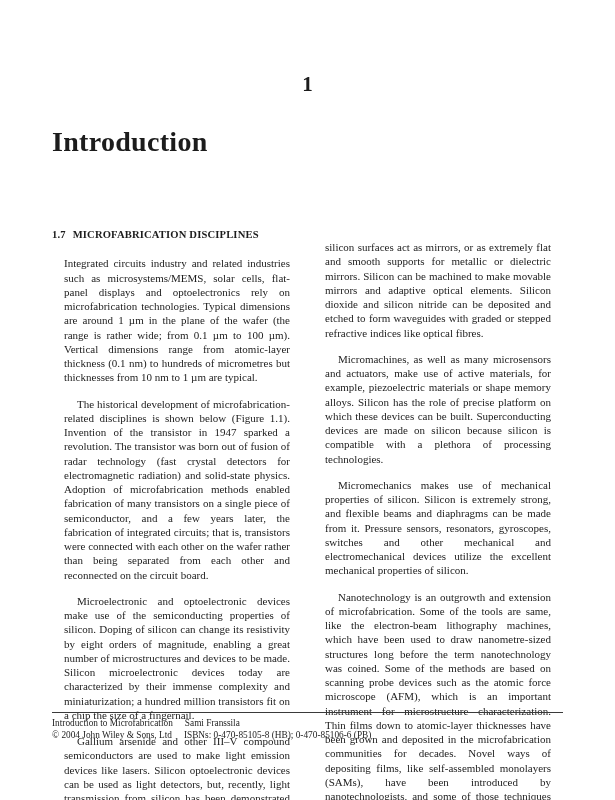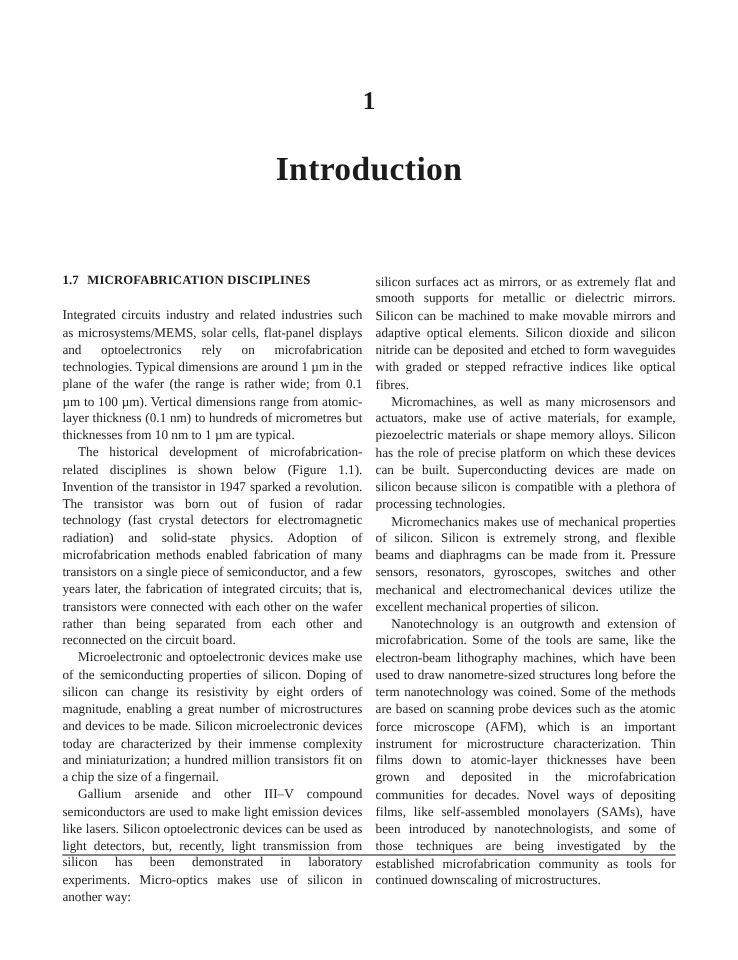--- a/index.html
+++ b/index.html
@@ -23,21 +23,21 @@
     width: 511px;
     text-align: center;
     font-size: 21px;
     font-weight: bold;
   }
   .chapter-title {
     position: absolute;
     top: 126px;
     left: 52px;
     width: 511px;
-    text-align: center;
+    text-align: left;
     font-size: 28px;
     font-weight: bold;
     letter-spacing: 0.3px;
   }
   .columns {
     position: absolute;
     top: 228px;
     left: 52px;
     width: 511px;
     display: flex;
@@ -52,21 +52,21 @@
   .section-heading {
     font-size: 10.6px;
     margin: 0 0 14px 0;
     letter-spacing: 0.15px;
     white-space: nowrap;
   }
   .section-heading .sec-num {
     margin-right: 7px;
   }
   p.para {
-    margin: 0;
+    margin: 12px;
   }
   p.para.indent {
     text-indent: 13px;
   }
   .italic {
   }
   .footer {
     position: absolute;
     left: 52px;
     width: 511px;
@@ -113,15 +113,23 @@
           <p class="para"><span>silicon surfaces act as mirrors, or as extremely flat and smooth supports for metallic or dielectric mirrors. Silicon can be machined to make movable mirrors and adaptive optical elements. Silicon dioxide and silicon nitride can be deposited and etched to form waveguides with graded or stepped refractive indices like optical fibres.</span></p>
           <p class="para indent"><span>Micromachines, as well as many microsensors and actuators, make use of active materials, for example, piezoelectric materials or shape memory alloys. Silicon has the role of precise platform on which these devices can be built. Superconducting devices are made on silicon because silicon is compatible with a plethora of processing technologies.</span></p>
           <p class="para indent"><span>Micromechanics makes use of mechanical properties of silicon. Silicon is extremely strong, and flexible beams and diaphragms can be made from it. Pressure sensors, resonators, gyroscopes, switches and other mechanical and electromechanical devices utilize the excellent mechanical properties of silicon.</span></p>
           <p class="para indent"><span>Nanotechnology is an outgrowth and extension of microfabrication. Some of the tools are same, like the electron-beam lithography machines, which have been used to draw nanometre-sized structures long before the term </span><span class="italic">nanotechnology</span><span> was coined. Some of the methods are based on scanning probe devices such as the atomic force microscope (AFM), which is an important instrument for microstructure characterization. Thin films down to atomic-layer thicknesses have been grown and deposited in the microfabrication communities for decades. Novel ways of depositing films, like self-assembled monolayers (SAMs), have been introduced by nanotechnologists, and some of those techniques are being investigated by the established microfabrication community as tools for continued downscaling of microstructures.</span></p>
         </div>
     </div>
   </div>
 
   <div class="footer">
     <hr class="footer-rule">
+    <div class="footer-text">
+      <div>
+        <span class="italic">Introduction to Microfabrication</span><span class="gap"></span><span>Sami Franssila</span>
+      </div>
+      <div>
+        <span>© 2004 John Wiley &amp; Sons, Ltd</span><span class="gap"></span><span>ISBNs: 0-470-85105-8 (HB); 0-470-85106-6 (PB)</span>
+      </div>
+    </div>
   </div>
 
 </div>
 
 </body></html>

